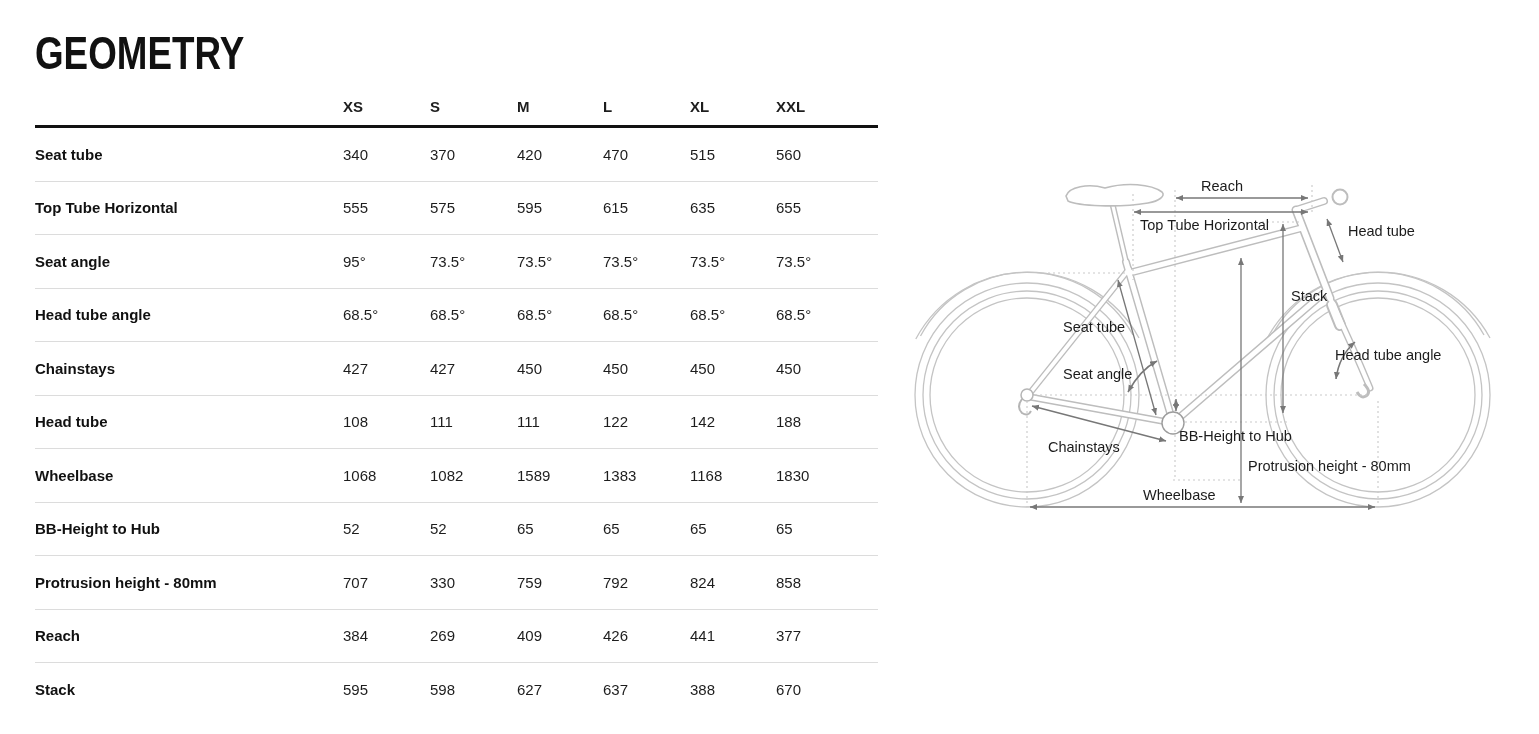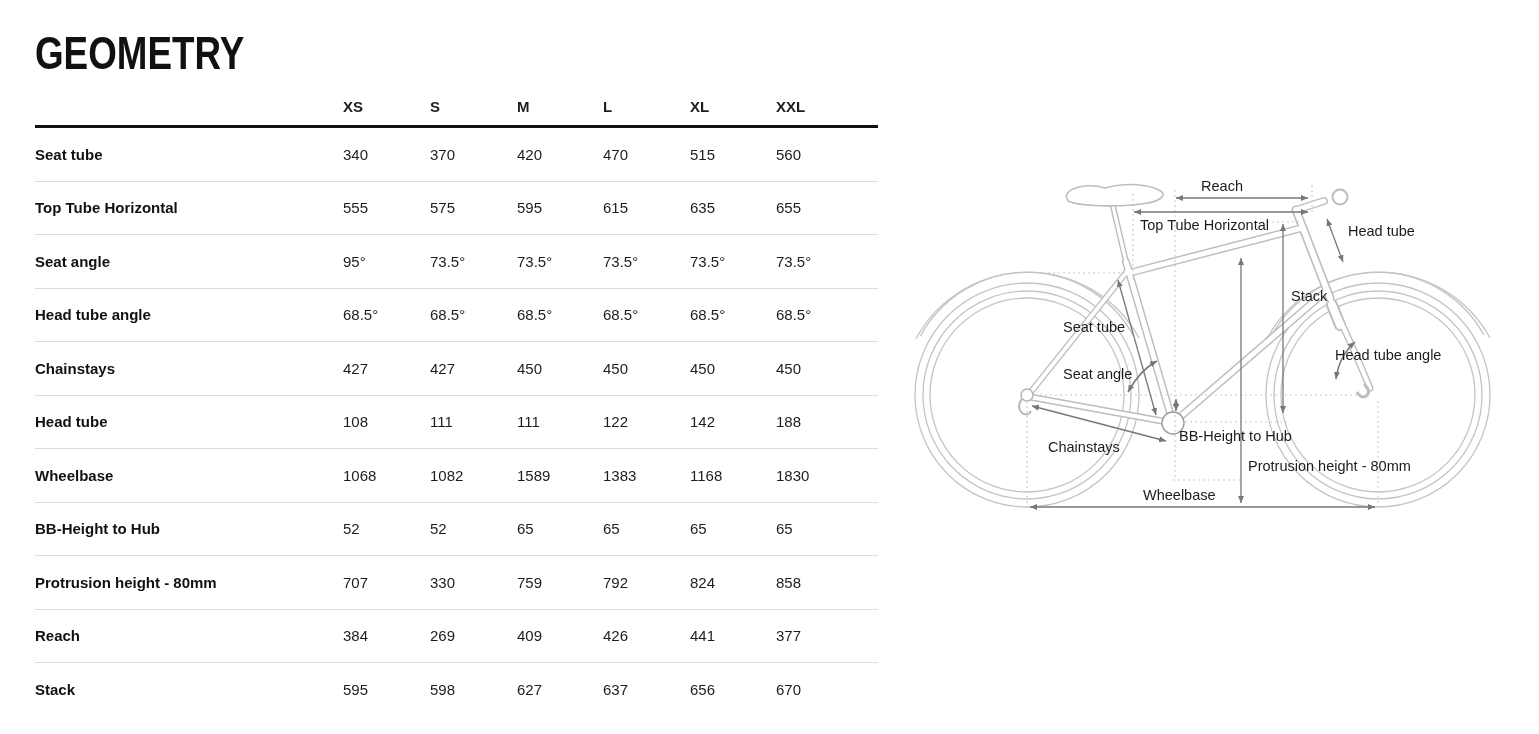--- a/index.html
+++ b/index.html
@@ -145,21 +145,21 @@
         <div class="val">426</div>
         <div class="val">441</div>
         <div class="val">377</div>
       </div>
       <div class="trow tbody-row">
         <div class="label">Stack</div>
         <div class="val">595</div>
         <div class="val">598</div>
         <div class="val">627</div>
         <div class="val">637</div>
-        <div class="val">656</div>
+        <div class="val">388</div>
         <div class="val">670</div>
       </div>
     </div>
 </div>
 
 <div class="diagram-wrap">
 <svg width="630" height="375" viewBox="905 155 630 375" xmlns="http://www.w3.org/2000/svg">
   <defs>
     <marker id="ahe" markerWidth="9" markerHeight="8" refX="7" refY="3" orient="auto" markerUnits="userSpaceOnUse">
       <path d="M0,0 L7,3 L0,6 Z" fill="#777"></path>

